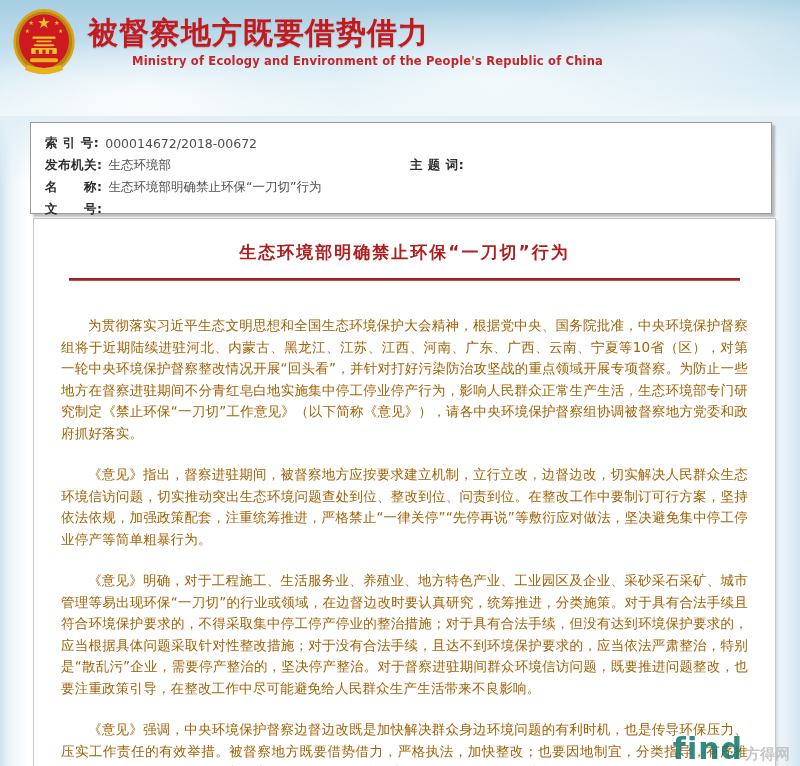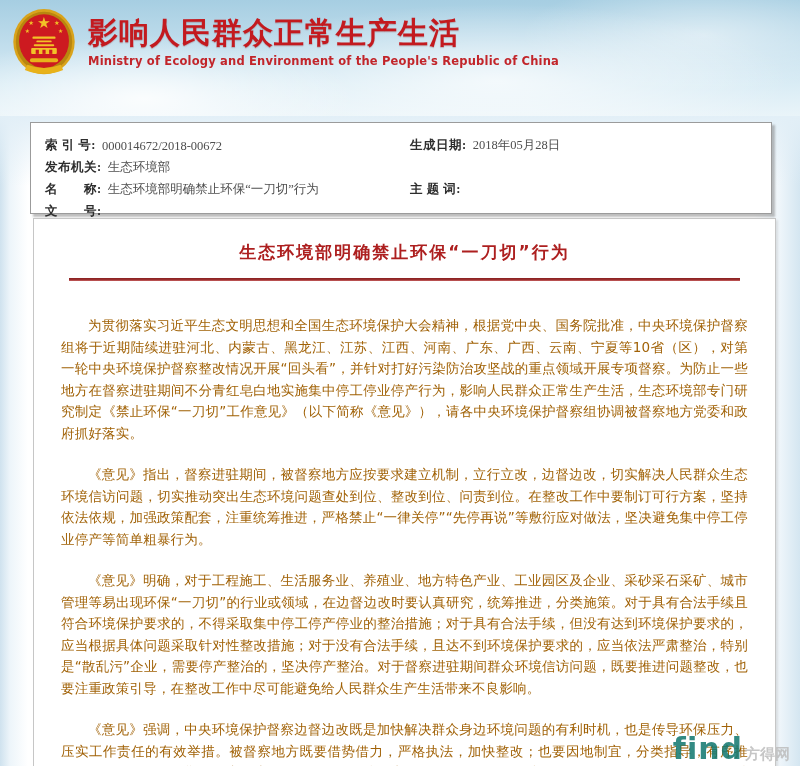--- a/index.html
+++ b/index.html
@@ -26,40 +26,40 @@
   .emblem { width: 64px; height: 70px; margin-right: 12px; }
   .org-names { padding-top: 8px; }
   .org-zh {
     font-size: 30px; font-weight: bold; color: #c31a1f;
     letter-spacing: 1px; line-height: 34px;
     text-shadow: 0 1px 1px rgba(120,20,20,.25);
     white-space: nowrap;
   }
   .org-en {
     font-size: 11.5px; font-weight: bold; color: #c2252a;
-    margin-top: 4px; letter-spacing: .2px; white-space: nowrap;
+    margin-top: 4px; letter-spacing: .2px; white-space: nowrap; margin-left: 44px;
   }
   .below-header-fade {
     position: absolute; top: 116px; left: 0; width: 800px; height: 70px;
     background: linear-gradient(180deg, #e2eff7, rgba(255,255,255,0));
   }
 
   
   .meta-card {
     position: absolute; top: 122px; left: 30px; width: 742px; height: 92px;
     background: #ffffff;
     border: 1px solid #9b9b9b;
     box-shadow: 3px 3px 2px rgba(110,110,110,.45);
     padding: 9px 14px 7px 14px;
     display: flex;
     font-size: 12.5px;
   }
   .meta-col-left  { width: 365px; }
   .meta-col-right { flex: 1; }
-  .meta-row { height: 22px; display: flex; align-items: flex-end; white-space: nowrap; font-family: Liberation Serif, serif; }
+  .meta-row { height: 22px; display: flex; align-items: center; white-space: nowrap; }
   .meta-label { font-weight: bold; color: #2d2d2d; margin-right: 6px; letter-spacing: .5px; }
   .meta-value { color: #4e4e4e; }
 
   
   .article-card {
     position: absolute; top: 218px; left: 33px; width: 743px; height: 620px;
     background: #ffffff;
     border: 1px solid #c6c6c6;
     box-shadow: 2px 2px 2px rgba(150,150,150,.25);
     padding: 20px 27px 0 27px;
@@ -114,21 +114,21 @@
       <rect x="38" y="50" width="24" height="3" rx="1.5" fill="#f2c227"></rect>
       <rect x="34" y="56" width="32" height="3" rx="1.5" fill="#f2c227"></rect>
       <rect x="30" y="62" width="40" height="9" rx="1.5" fill="#f2c227"></rect>
       <rect x="37" y="64.5" width="5" height="6.5" fill="#cd1a20"></rect>
       <rect x="47.5" y="64.5" width="5" height="6.5" fill="#cd1a20"></rect>
       <rect x="58" y="64.5" width="5" height="6.5" fill="#cd1a20"></rect>
       <rect x="28" y="78" width="44" height="6" rx="3" fill="#e8b21a"></rect>
       <path d="M20 96 Q50 108 80 96 L76 88 Q50 98 24 88 Z" fill="#e8b21a"></path>
     </svg>
     <div class="org-names">
-      <div class="org-zh">影响人民群众正常生产生活</div>
+      <div class="org-zh">被督察地方既要借势借力</div>
       <div class="org-en">Ministry of Ecology and Environment of the People's Republic of China</div>
     </div>
   </div>
 </div>
 <div class="below-header-fade"></div>
 
 <div class="meta-card">
   <div class="meta-col-left">
     <div class="meta-row">
       <span class="meta-label">索 引 号:</span>
@@ -141,24 +141,20 @@
     <div class="meta-row">
       <span class="meta-label">名　　称:</span>
       <span class="meta-value">生态环境部明确禁止环保“一刀切”行为</span>
     </div>
     <div class="meta-row">
       <span class="meta-label">文　　号:</span>
       <span class="meta-value"></span>
     </div>
   </div>
   <div class="meta-col-right">
-    <div class="meta-row">
-      <span class="meta-label">生成日期:</span>
-      <span class="meta-value">2018年05月28日</span>
-    </div>
     <div class="meta-row"></div>
     <div class="meta-row">
       <span class="meta-label">主 题 词:</span>
       <span class="meta-value"></span>
     </div>
   </div>
 </div>
 
 <div class="article-card">
   <div class="article-title">生态环境部明确禁止环保“一刀切”行为</div>

